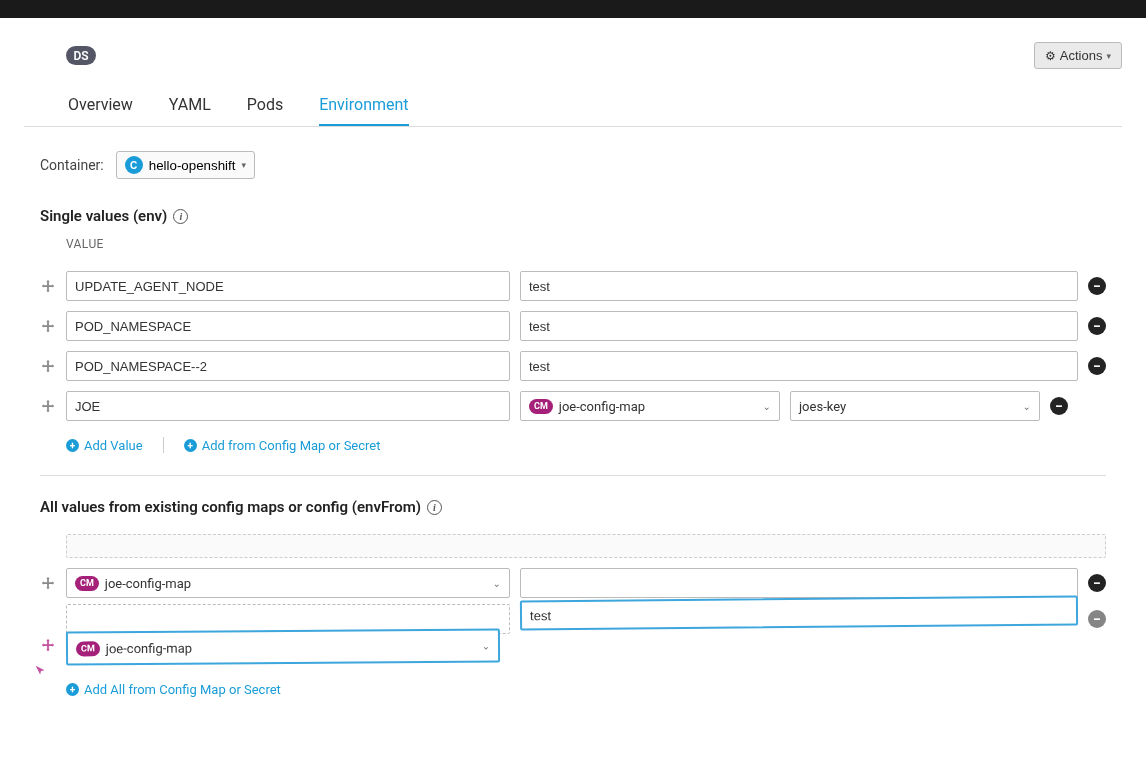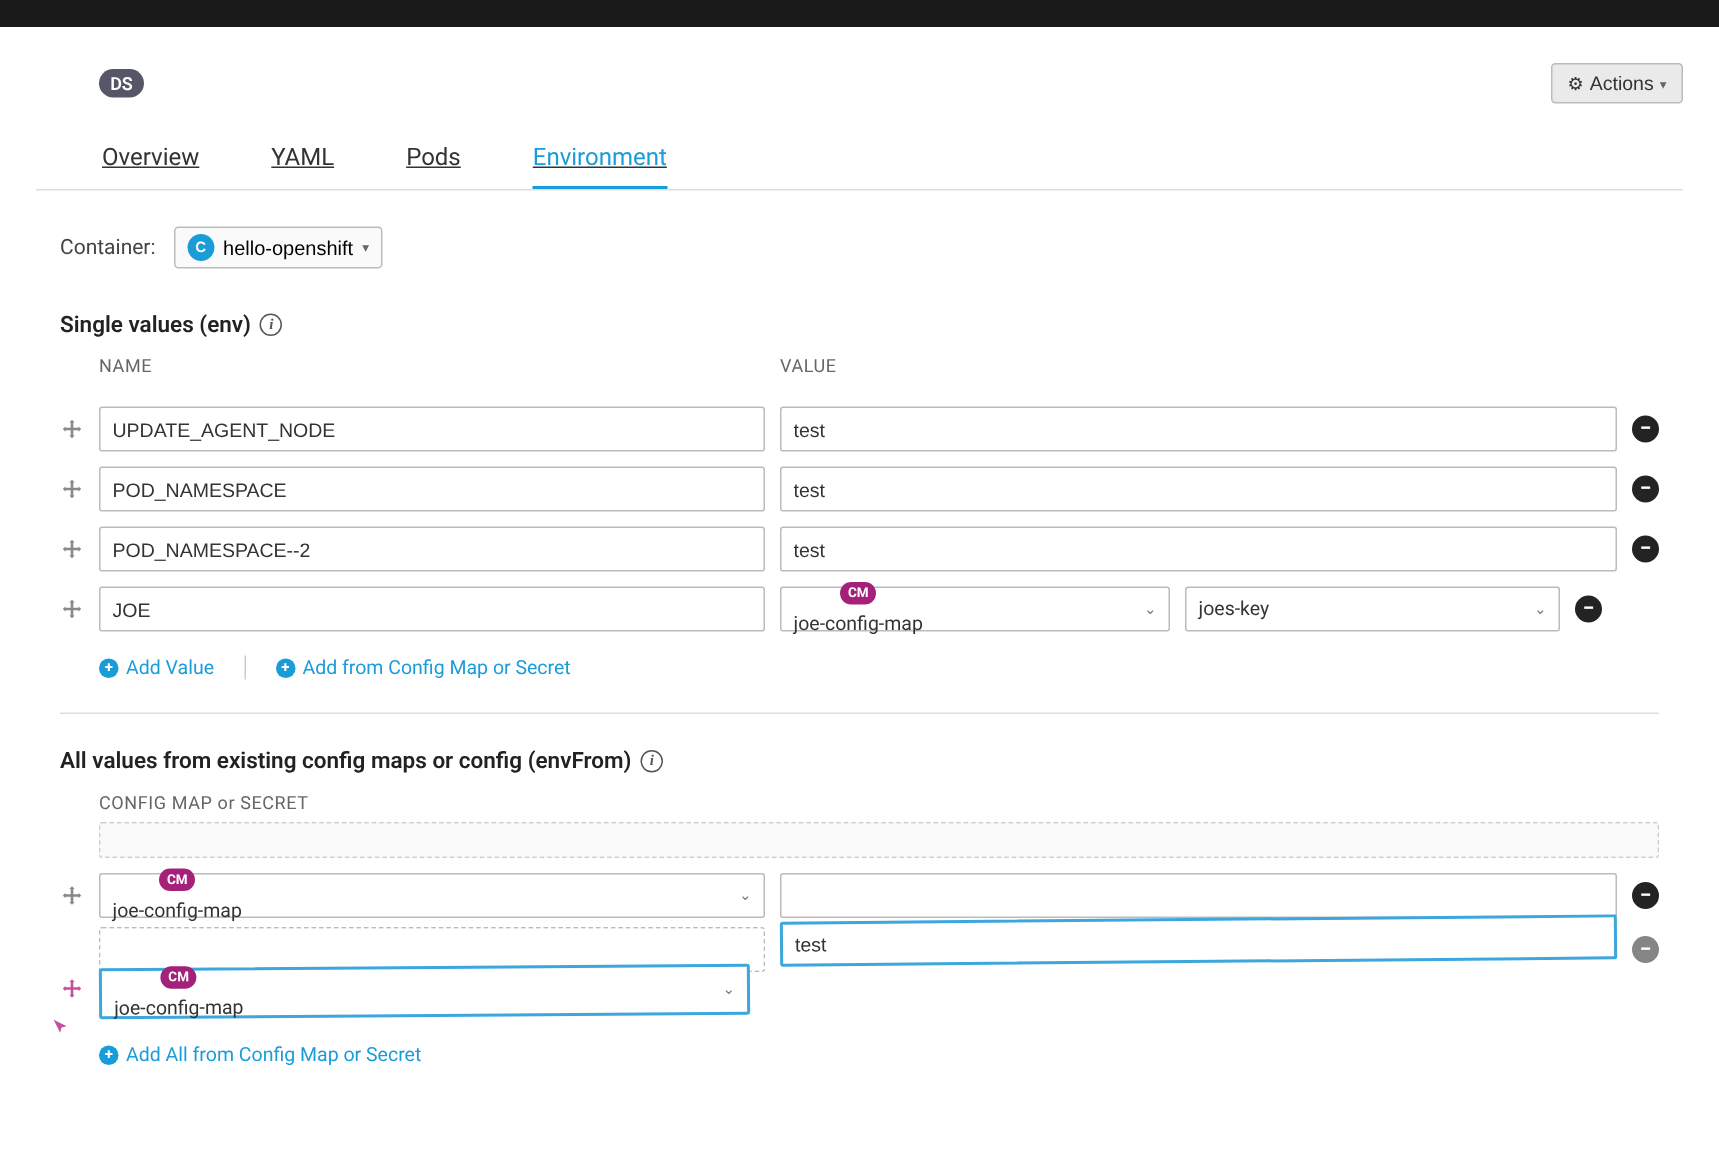--- a/index.html
+++ b/index.html
@@ -6,21 +6,21 @@
 body { font-family: -apple-system, BlinkMacSystemFont, "Segoe UI", Roboto, sans-serif; font-size: 14px; color: #333; background: #fff; }
 .topbar { height: 18px; background: #1a1a1a; }
 .page { padding: 0 24px 24px 24px; }
 .header-row { display: flex; align-items: center; justify-content: space-between; padding: 24px 0 18px 42px; }
 .title-row { display: flex; align-items: center; gap: 10px; }
 .ds-badge { display: inline-flex; align-items: center; justify-content: center; background: #565766; color: #fff; font-size: 12px; font-weight: 600; border-radius: 10px; width: 30px; height: 19px; }
 .page-title { font-size: 24px; font-weight: 400; color: #333; }
 .actions-btn { background: #eaeaea; border: 1px solid #bbb; border-radius: 3px; padding: 5px 10px; font-size: 13px; color: #333; display: inline-flex; align-items: center; gap: 4px; cursor: pointer; }
 .gear { font-size: 12px; }
 .caret { font-size: 9px; color: #666; }
-.tabs { display: flex; border-bottom: 1px solid #ddd; padding: 0 0 0 44px; gap: 48px; text-decoration: underline; }
+.tabs { display: flex; border-bottom: 1px solid #ddd; padding: 0 0 0 44px; gap: 36px; }
 .tab { padding: 8px 0 10px 0; font-size: 16px; color: #333; cursor: pointer; border-bottom: 2px solid transparent; }
 .tab.active { color: #199cd8; border-bottom-color: #199cd8; }
 .content { padding: 24px 16px 0 16px; }
 .container-row { display: flex; align-items: center; gap: 12px; margin-bottom: 28px; }
 .container-label { color: #444; }
 .container-select { display: inline-flex; align-items: center; gap: 6px; border: 1px solid #bbb; border-radius: 3px; padding: 4px 8px; background: #fafafa; cursor: pointer; }
 .c-badge { display: inline-flex; align-items: center; justify-content: center; width: 18px; height: 18px; background: #199cd8; color: #fff; font-size: 10px; font-weight: 700; border-radius: 50%; }
 .section-title { font-size: 15px; font-weight: 600; color: #222; display: flex; align-items: center; gap: 6px; margin-bottom: 12px; }
 .info-icon { display: inline-flex; align-items: center; justify-content: center; width: 15px; height: 15px; border: 1px solid #555; border-radius: 50%; font-size: 10px; font-style: italic; font-family: serif; color: #555; }
 .col-headers { display: flex; margin-left: 26px; margin-bottom: 6px; }
@@ -31,21 +31,21 @@
 .col-header.prefix { flex: 1; }
 .env-rows { display: flex; flex-direction: column; gap: 10px; margin-top: 20px; }
 .env-row { display: flex; align-items: center; gap: 10px; }
 .drag-handle { width: 16px; display: flex; justify-content: center; color: #888; cursor: grab; }
 .drag-handle svg { width: 14px; height: 14px; }
 .input-text { height: 30px; border: 1px solid #bbb; border-radius: 2px; padding: 0 8px; font-size: 13px; background: #fff; color: #333; }
 .name-input { width: 444px; }
 .value-input { flex: 1; }
 .cm-select { display: flex; align-items: center; gap: 6px; height: 30px; border: 1px solid #bbb; border-radius: 2px; padding: 0 8px; background: #fff; cursor: pointer; justify-content: space-between; }
 .cm-select.tall { height: 34px; }
-.cm-label { display: flex; align-items: center; gap: 6px; flex-direction: column; }
+.cm-label { display: flex; align-items: center; gap: 6px; }
 .cm-badge { display: inline-flex; align-items: center; justify-content: center; background: #a42079; color: #fff; font-size: 9px; font-weight: 700; border-radius: 9px; padding: 1px 5px; height: 15px; }
 .cm-text { font-size: 13px; color: #333; }
 .chev { font-size: 10px; color: #777; }
 .cm-half { width: 260px; }
 .key-select { width: 250px; display: flex; align-items: center; justify-content: space-between; height: 30px; border: 1px solid #bbb; border-radius: 2px; padding: 0 8px; background: #fff; font-size: 13px; cursor: pointer; }
 .cm-wide { width: 444px; }
 .remove-btn { width: 18px; height: 18px; border-radius: 50%; background: #232323; color: #fff; display: flex; align-items: center; justify-content: center; font-size: 14px; font-weight: 700; cursor: pointer; flex-shrink: 0; }
 .remove-btn.dim { opacity: .55; }
 .add-row { display: flex; gap: 20px; margin: 16px 0 0 26px; align-items: center; }
 .add-link { color: #199cd8; font-size: 13px; cursor: pointer; display: inline-flex; align-items: center; gap: 5px; }
@@ -93,21 +93,20 @@
         <span class="caret">▾</span>
       </button>
     </div>
 
     <div class="section-title">
       <span>Single values (env)</span>
       <span class="info-icon">i</span>
     </div>
 
     <div class="col-headers">
-      <div class="col-header name">NAME</div>
       <div class="col-header value">VALUE</div>
     </div>
 
     <div class="env-rows">
 
       <div class="env-row">
         <span class="drag-handle">
           <svg viewBox="0 0 16 16" fill="#888">
               <path d="M8 1l2 2H9v4h4V6l2 2-2 2V9H9v4h1l-2 2-2-2h1V9H3v1L1 8l2-2v1h4V3H6l2-2z"></path>
             </svg>
@@ -174,21 +173,20 @@
     </div>
 
     <div class="hdivider"></div>
 
     <div class="section-title">
       <span>All values from existing config maps or config (envFrom)</span>
       <span class="info-icon">i</span>
     </div>
 
     <div class="col-headers">
-      <div class="col-header cm">CONFIG MAP or SECRET</div>
     </div>
 
     <div class="dashed-bar"></div>
 
     <div class="env-row" style="margin-bottom:6px;">
       <span class="drag-handle">
         <svg viewBox="0 0 16 16" fill="#888">
             <path d="M8 1l2 2H9v4h4V6l2 2-2 2V9H9v4h1l-2 2-2-2h1V9H3v1L1 8l2-2v1h4V3H6l2-2z"></path>
           </svg>
       </span>

